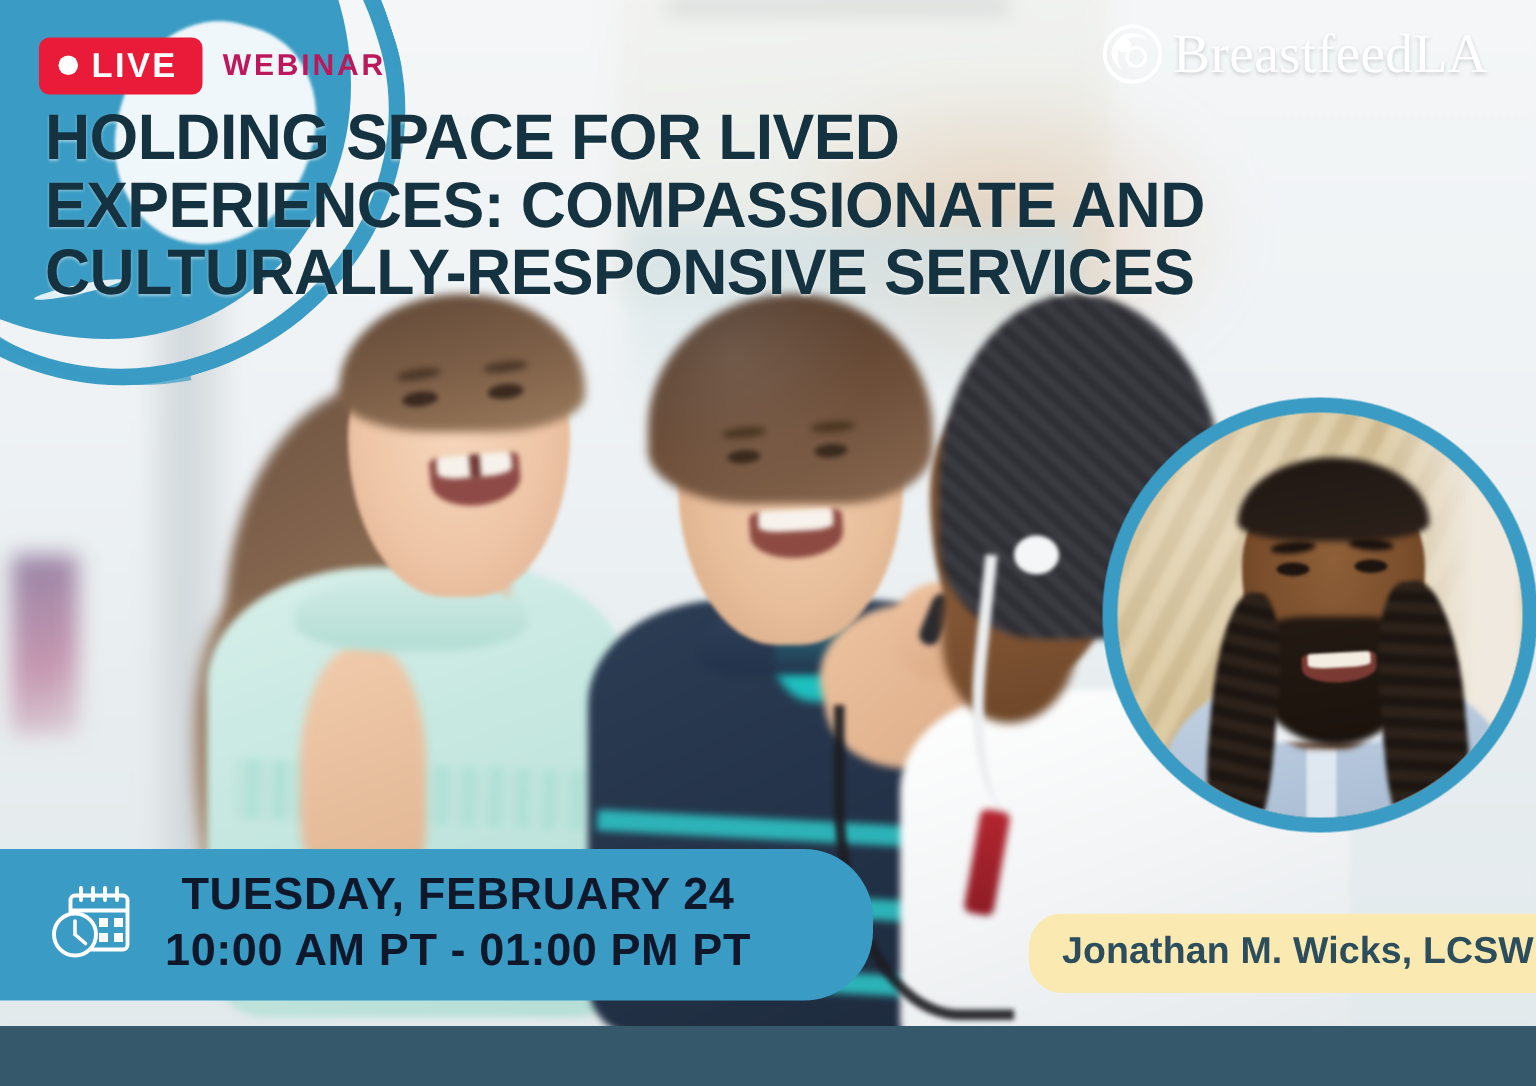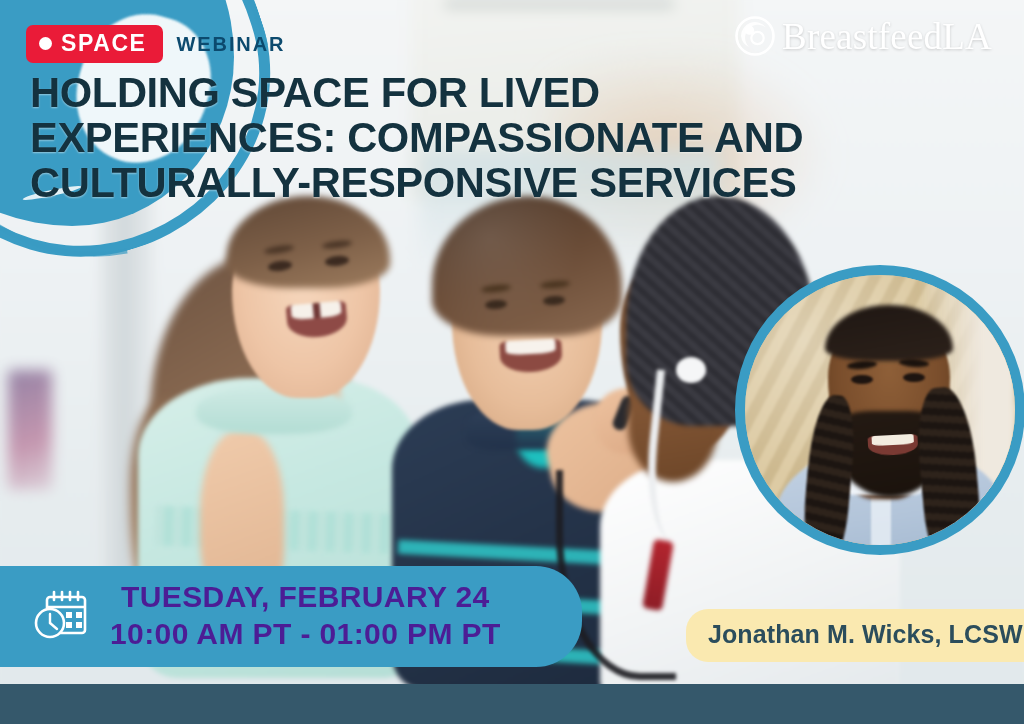--- a/index.html
+++ b/index.html
@@ -413,21 +413,21 @@
     letter-spacing: 1.6px;
     line-height: 1;
   }
   .live-dot {
     width: 13px; height: 13px;
     background: #ffffff;
     border-radius: 50%;
     flex: none;
   }
   .webinar-label {
-    color: #0c4a6e;
+    color: #be185d;
     font-size: 20px;
     font-weight: 700;
     letter-spacing: 1.9px;
   }
 
   
   .title {
     position: absolute;
     left: 30px; top: 70px;
     width: 950px;
@@ -472,21 +472,21 @@
     width: 606px;
     padding: 13px 36px 15px 56px;
     background: #3a9cc4;
     border-radius: 0 46px 46px 0;
     display: flex;
     align-items: center;
     gap: 20px;
     z-index: 38;
   }
   .cal-icon { flex: none; display: block; }
-  .date-text { color: #4c1d95; }
+  .date-text { color: #0f172a; }
   .date-line1 {
     font-size: 30px;
     font-weight: 700;
     letter-spacing: .4px;
     line-height: 1.22;
     text-align: center;
   }
   .date-line2 {
     font-size: 30px;
     font-weight: 700;
@@ -727,21 +727,21 @@
     <div class="brush-ring"></div>
     <div class="brush-ring2"></div>
     <div class="brush-notch"></div>
     <div class="brush-speck-a"></div>
     <div class="brush-speck-b"></div>
   </div>
 
   <div class="badge-row">
     <div class="live-badge">
       <span class="live-dot"></span>
-      <span>SPACE</span>
+      <span>LIVE</span>
     </div>
     <span class="webinar-label">WEBINAR</span>
   </div>
 
   <h1 class="title">
     <span class="title-line">HOLDING SPACE FOR LIVED</span>
     <span class="title-line">EXPERIENCES: COMPASSIONATE AND</span>
     <span class="title-line">CULTURALLY-RESPONSIVE SERVICES</span>
   </h1>
 

